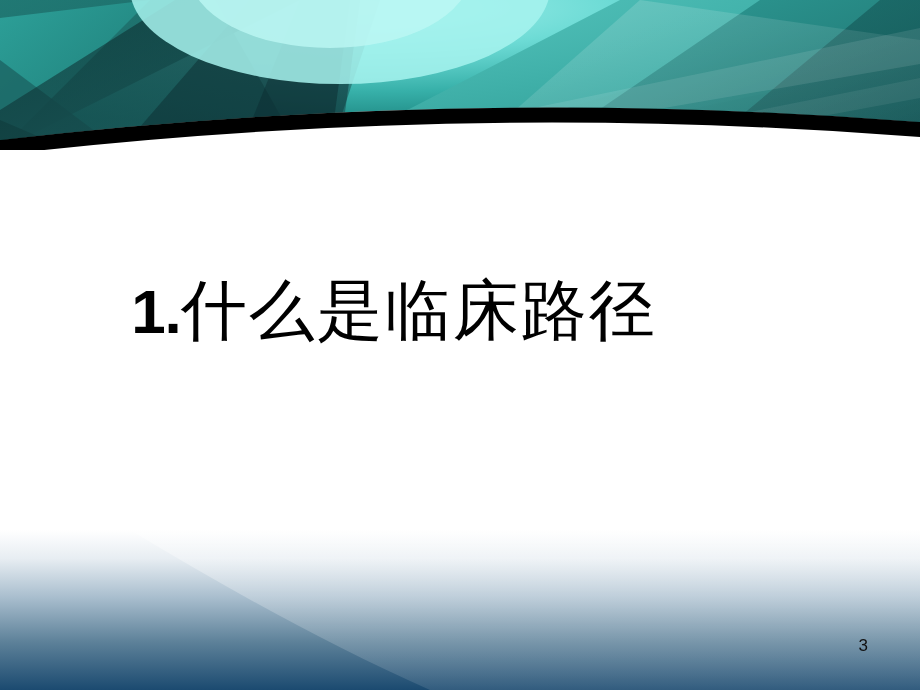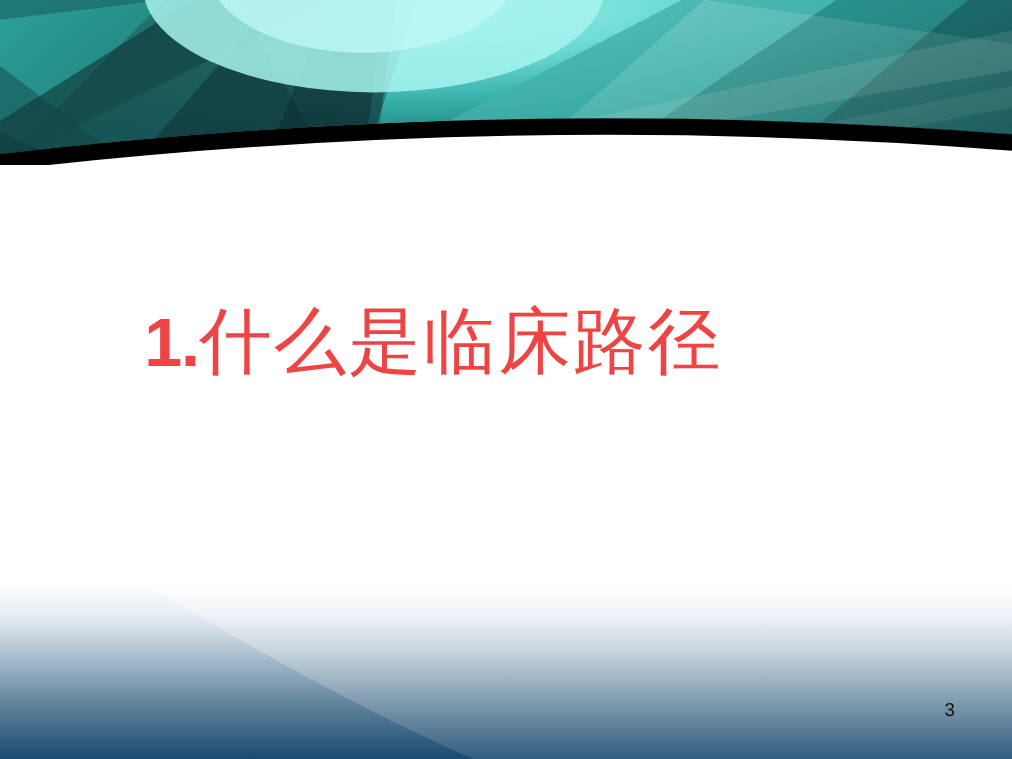--- a/index.html
+++ b/index.html
@@ -58,21 +58,21 @@
     height: 380px;
   }
   .slide-title {
     position: absolute;
     left: 0;
     top: 128px;
     width: 788px;
     text-align: center;
     white-space: nowrap;
     line-height: 1;
-    color: #ef4444;
+    color: #000000;
   }
   .title-num {
     font-family: "Liberation Sans", sans-serif;
     font-weight: bold;
     font-size: 62px;
     letter-spacing: -1px;
   }
   .title-cn {
     font-family: "DejaVu Serif", "Liberation Serif", serif;
     font-weight: normal;

